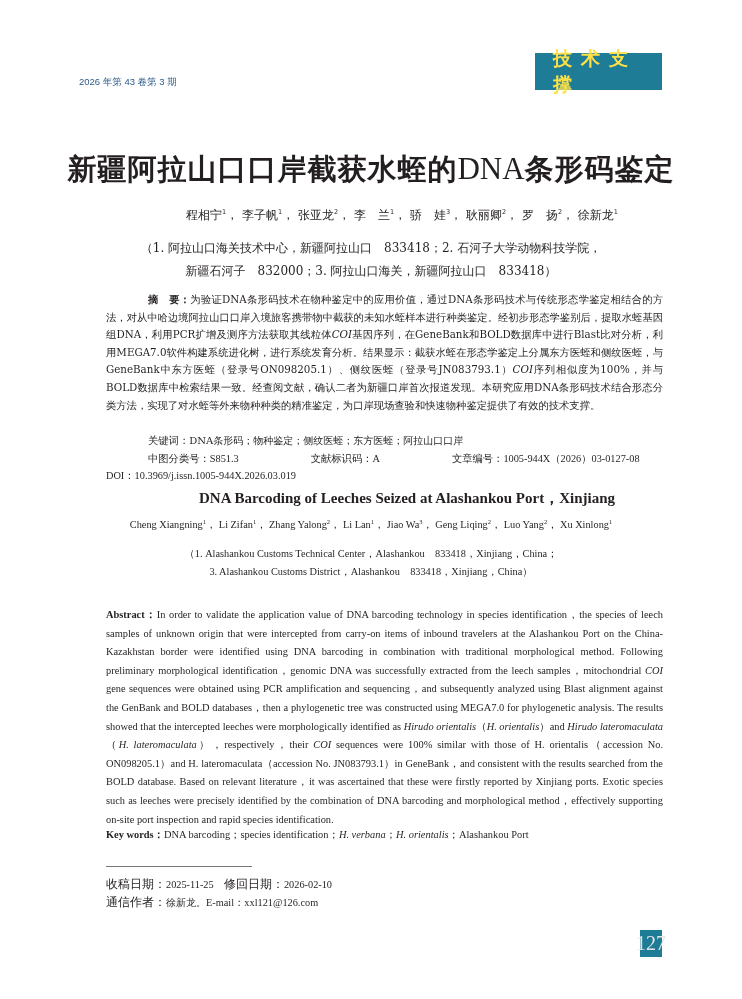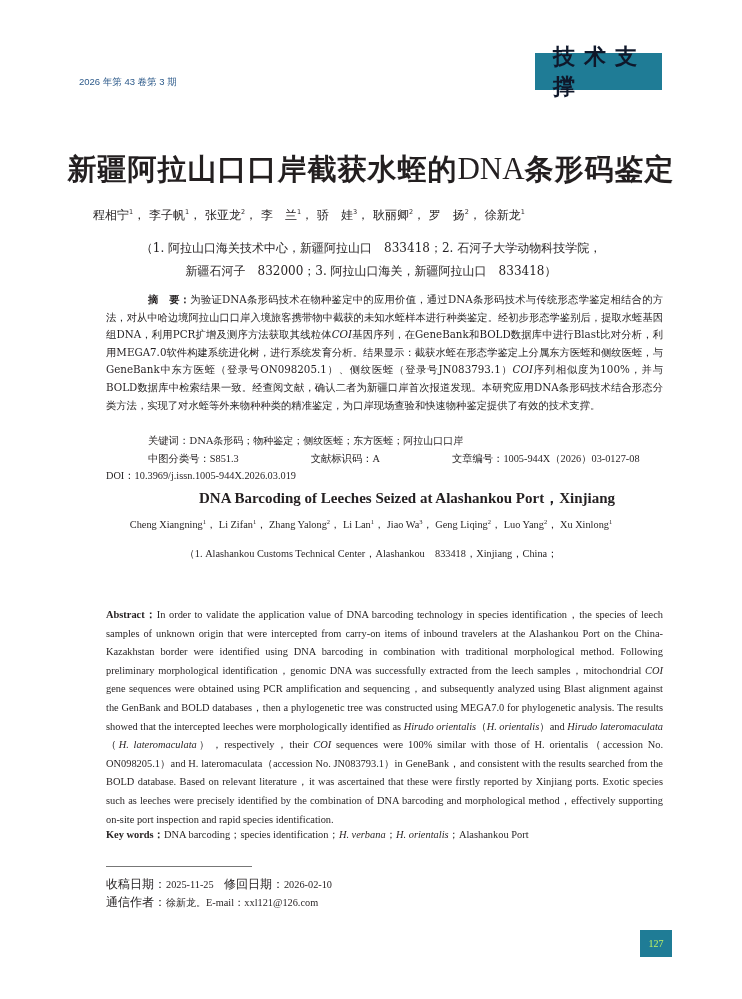--- a/index.html
+++ b/index.html
@@ -2,28 +2,28 @@
 <html><head>
 <meta charset="utf-8">
 <style>
   html, body { margin: 0; padding: 0; background: #ffffff; }
   body { width: 742px; height: 999px; position: relative; overflow: hidden;
          font-family: "Liberation Serif", "DejaVu Serif", serif; color: #231f20; }
   .abs { position: absolute; }
   .issue { left: 79px; top: 76px; font-family: "Liberation Sans", "DejaVu Sans", sans-serif;
            font-size: 9.5px; color: #2d5a8a; letter-spacing: 0px; }
   .section-badge { left: 535px; top: 53px; width: 127px; height: 37px; background: #1f7c96;
-           color: #0f172a; font-family: "DejaVu Sans", sans-serif; font-weight: bold;
-           font-size: 22px; letter-spacing: 9px; display: flex; align-items: center;
+           color: #fde047; font-family: "DejaVu Sans", sans-serif; font-weight: bold;
+           font-size: 19px; letter-spacing: 9px; display: flex; align-items: center;
            justify-content: center; padding-left: 18px; box-sizing: border-box; }
   .title { left: 0; width: 742px; top: 150px; text-align: center;
            font-family: "DejaVu Sans", sans-serif; font-weight: bold; font-size: 29px;
            letter-spacing: 1px; color: #231f20; }
   .title .latin { font-family: "Liberation Serif", serif; font-weight: normal; font-size: 31px; letter-spacing: 0; margin-top: 16px; }
-  .authors-cn { left: 0; width: 618px; top: 207px; text-align: center;
+  .authors-cn { left: 0; width: 618px; top: 207px; text-align: right;
            font-family: "DejaVu Sans", sans-serif; font-size: 12px; }
   sup { font-size: 6.5px; vertical-align: super; line-height: 0; }
   .affil-cn { left: 0; width: 742px; top: 237px; text-align: center; font-size: 12px; line-height: 23px;
            font-family: "DejaVu Serif", serif; }
   .block { left: 106px; width: 557px; }
   .abstract-cn { top: 291px; font-size: 10.3px; line-height: 17.6px; text-align: justify;
            font-family: "DejaVu Serif", serif; }
   .label-cn { font-family: "DejaVu Sans", sans-serif; font-weight: bold; margin-left: 42px; }
   .meta-line { font-size: 10.3px; line-height: 18px; font-family: "Liberation Serif", serif; }
   .meta-line .label-cn { font-weight: normal; }
@@ -35,22 +35,22 @@
   .authors-en { left: 0; width: 742px; top: 518px; text-align: center; font-size: 10.3px; }
   .affil-en { left: 0; width: 742px; top: 545px; text-align: center; font-size: 10.3px; line-height: 18px; }
   .abstract-en { top: 606px; font-size: 10.4px; line-height: 18.6px; text-align: justify; }
   .abstract-en b { font-weight: bold; }
   .kw-en { top: 826px; font-size: 10.4px; line-height: 18px; }
   .divider { left: 106px; top: 866px; width: 146px; height: 0; border-top: 1px solid #777777; }
   .foot1 { left: 106px; top: 876px; font-size: 10.3px; }
   .foot2 { left: 106px; top: 894px; font-size: 10.3px; }
   .foot-label { font-family: Liberation Serif, serif; font-size: 12px; }
   .foot-cn { font-family: "DejaVu Serif", serif; font-size: 10px; }
-  .page-num { left: 640px; top: 930px; width: 32px; height: 27px; background: #1f7c96; color: #bef264;
-           font-size: 10px; display: flex; align-items: center; justify-content: center; }
+  .page-num { left: 640px; top: 930px; width: 22px; height: 27px; background: #1f7c96; color: #e5e5e5;
+           font-size: 20px; display: flex; align-items: center; justify-content: center; }
   i { font-style: italic; }
 </style>
 </head>
 <body>
 
 <div class="abs issue">2026 年第 43 卷第 3 期</div>
 <div class="abs section-badge">技术支撑</div>
 
 <div class="abs title"><span>新疆阿拉山口口岸截获水蛭的</span><span class="latin">DNA</span><span>条形码鉴定</span></div>
 
@@ -86,20 +86,21 @@
   <span><span>Zhang Yalong</span><sup>2</sup>，</span>
   <span><span>Li Lan</span><sup>1</sup>，</span>
   <span><span>Jiao Wa</span><sup>3</sup>，</span>
   <span><span>Geng Liqing</span><sup>2</sup>，</span>
   <span><span>Luo Yang</span><sup>2</sup>，</span>
   <span><span>Xu Xinlong</span><sup>1</sup></span>
 </div>
 
 <div class="abs affil-en">
   <div>（1. Alashankou Customs Technical Center，Alashankou　833418，Xinjiang，China；</div>
+  <div>3. Alashankou Customs District，Alashankou　833418，Xinjiang，China）</div>
 </div>
 
 <div class="abs block abstract-en"><b>Abstract：</b><span>In order to validate the application value of DNA barcoding technology in species identification，the species of leech samples of unknown origin that were intercepted from carry-on items of inbound travelers at the Alashankou Port on the China-Kazakhstan border were identified using DNA barcoding in combination with traditional morphological method. Following preliminary morphological identification，genomic DNA was successfully extracted from the leech samples，mitochondrial </span><i>COI</i><span> gene sequences were obtained using PCR amplification and sequencing，and subsequently analyzed using Blast alignment against the GenBank and BOLD databases，then a phylogenetic tree was constructed using MEGA7.0 for phylogenetic analysis. The results showed that the intercepted leeches were morphologically identified as </span><i>Hirudo orientalis</i><span>（</span><i>H. orientalis</i><span>）and </span><i>Hirudo lateromaculata</i><span>（</span><i>H. lateromaculata</i><span>），respectively，their </span><i>COI</i><span> sequences were 100% similar with those of H. orientalis（accession No. ON098205.1）and H. lateromaculata（accession No. JN083793.1）in GeneBank，and consistent with the results searched from the BOLD database. Based on relevant literature，it was ascertained that these were firstly reported by Xinjiang ports. Exotic species such as leeches were precisely identified by the combination of DNA barcoding and morphological method，effectively supporting on-site port inspection and rapid species identification.</span></div>
 
 <div class="abs block kw-en"><b>Key words：</b><span>DNA barcoding；species identification；</span><i>H. verbana</i><span>；</span><i>H. orientalis</i><span>；Alashankou Port</span></div>
 
 <div class="abs divider"></div>
 
 <div class="abs foot1"><span class="foot-label">收稿日期：</span><span>2025-11-25</span>　<span class="foot-label">修回日期：</span><span>2026-02-10</span></div>
 

